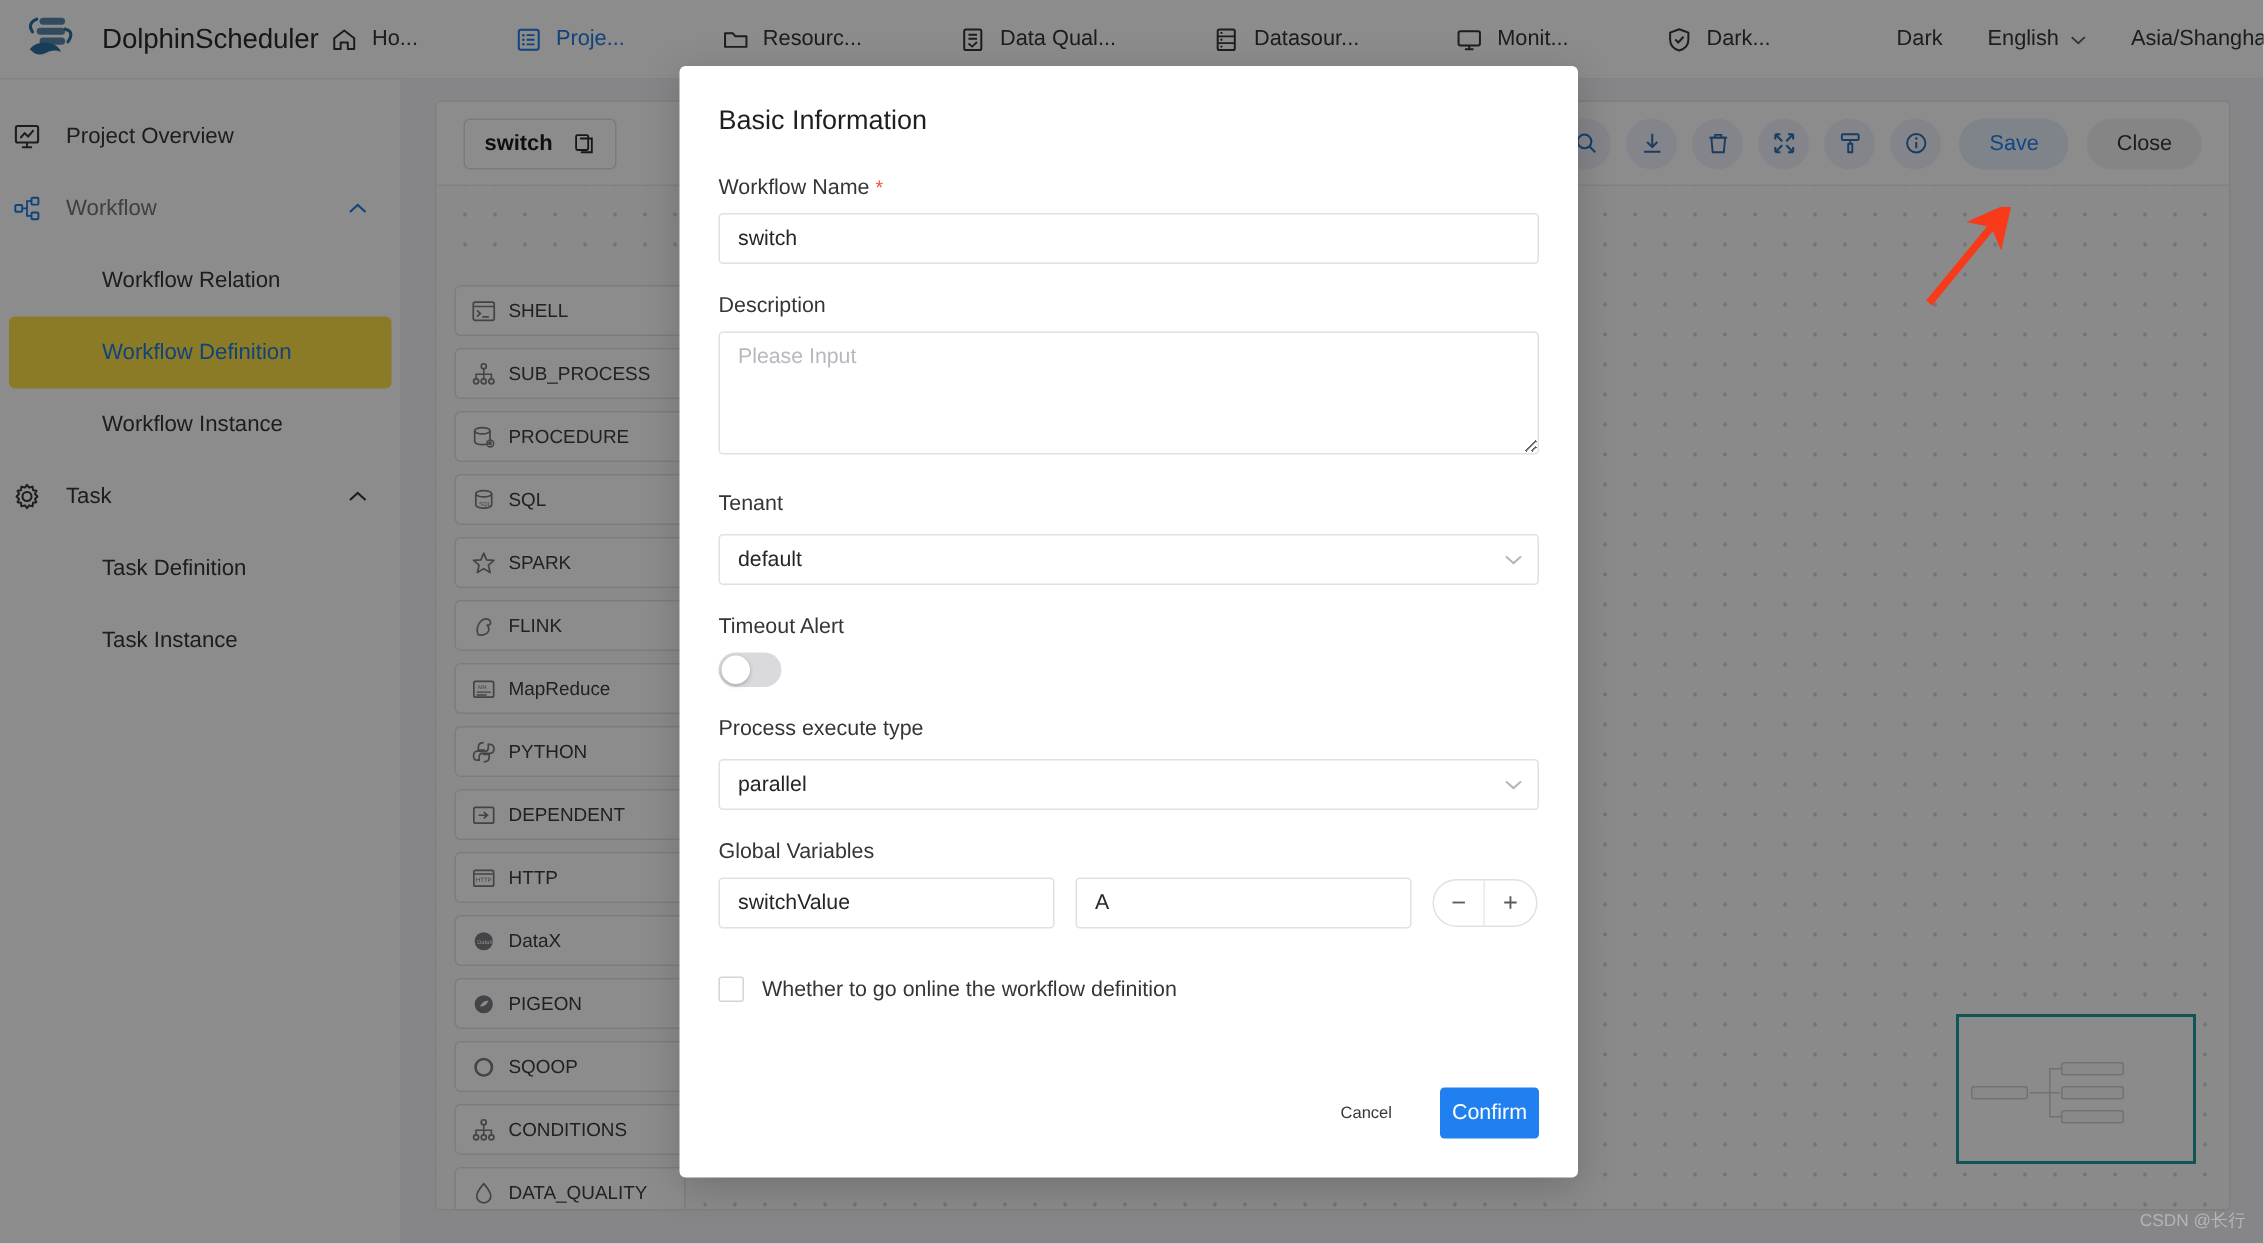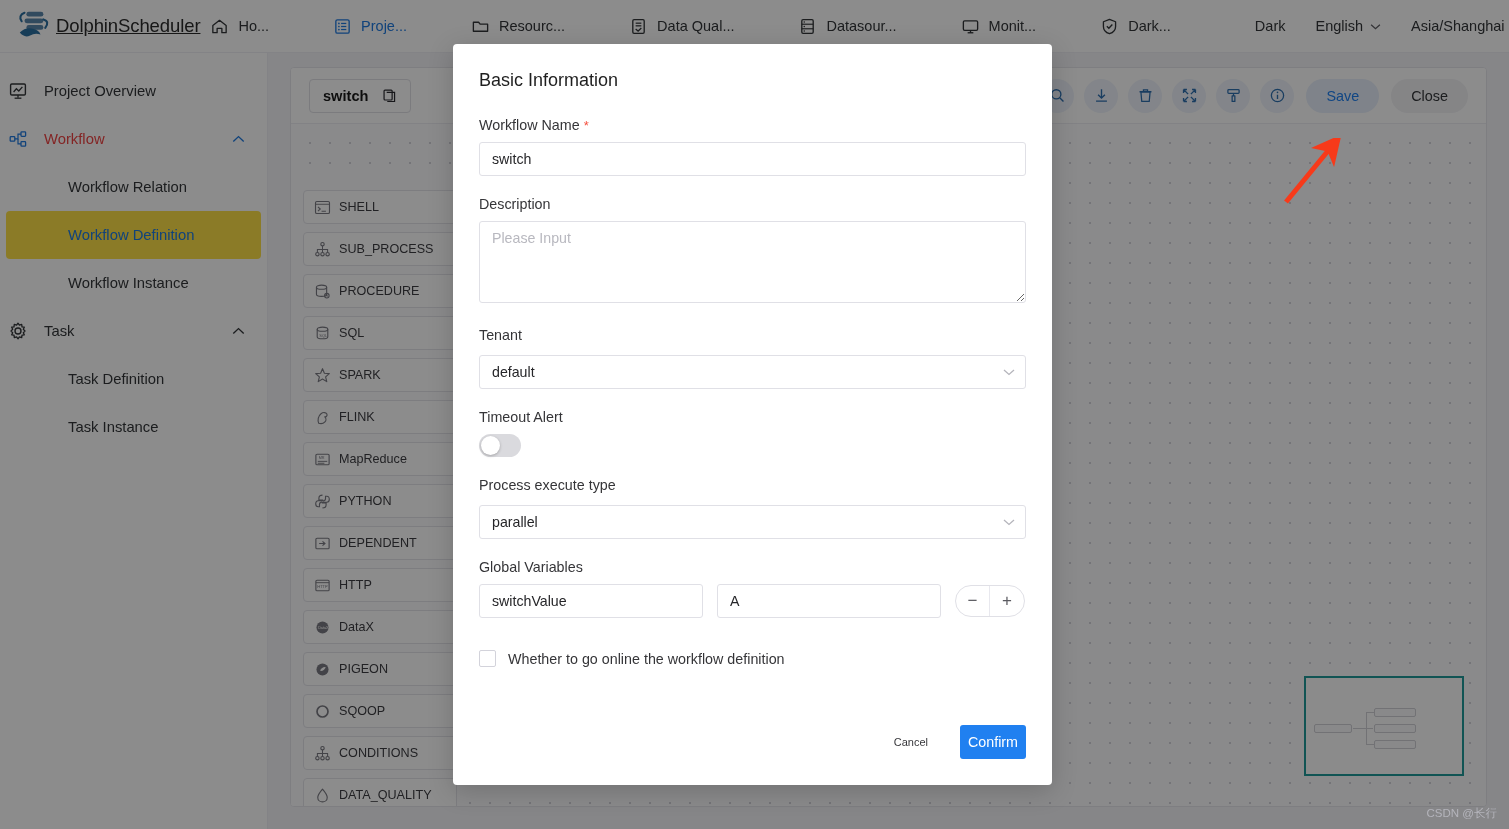--- a/index.html
+++ b/index.html
@@ -22,21 +22,21 @@
   
   .header {
     position: absolute; top: 0; left: 0; width: 1509px; height: 53px;
     background: #ffffff;
     display: flex; align-items: center;
     border-bottom: 1px solid #efeff5;
     z-index: 10;
   }
   .logo-wrap { display: flex; align-items: center; padding-left: 14px; width: 210px; }
   .logo-mark { width: 38px; height: 34px; flex: 0 0 38px; }
-  .logo-text { font-size: 18.5px; color: #2b2b2b; letter-spacing: -0.1px; margin-left: 4px; text-decoration: underline; }
+  .logo-text { font-size: 18.5px; color: #2b2b2b; letter-spacing: -0.1px; margin-left: 16px; }
   .nav { display: flex; align-items: center; flex: 1; }
   .nav-item {
     display: flex; align-items: center; gap: 9px;
     padding: 0 10px; margin-right: 44px;
     font-size: 14.5px; color: #333639; cursor: pointer;
     white-space: nowrap;
   }
   .nav-item.active { color: #1f7ae0; }
   .nav-item .ico { width: 19px; height: 19px; display: block; }
   .hdr-right { display: flex; align-items: center; gap: 0; padding-right: 16px; }
@@ -52,21 +52,21 @@
     position: absolute; top: 53px; left: 0; width: 268px; height: 776px;
     background: #ffffff; border-right: 1px solid #efeff5;
     padding-top: 14px;
   }
   .side-row {
     display: flex; align-items: center; height: 48px;
     padding-left: 8px; font-size: 14.8px; color: #333639;
     cursor: pointer; position: relative;
   }
   .side-row .sico { width: 20px; height: 20px; margin-right: 16px; flex:0 0 20px; }
-  .side-row.group.open { color: #ef4444; }
+  .side-row.group.open { color: #737373; }
   .side-row .arrow { position: absolute; right: 22px; width: 13px; height: 8px; }
   .side-sub {
     display: flex; align-items: center; height: 48px;
     padding-left: 62px; font-size: 14.8px; color: #333639;
     cursor: pointer; border-radius: 4px; margin: 0 6px;
   }
   .side-sub.sel { background: #fde047; color: #1f7ae0; }
 
   
   .content {

